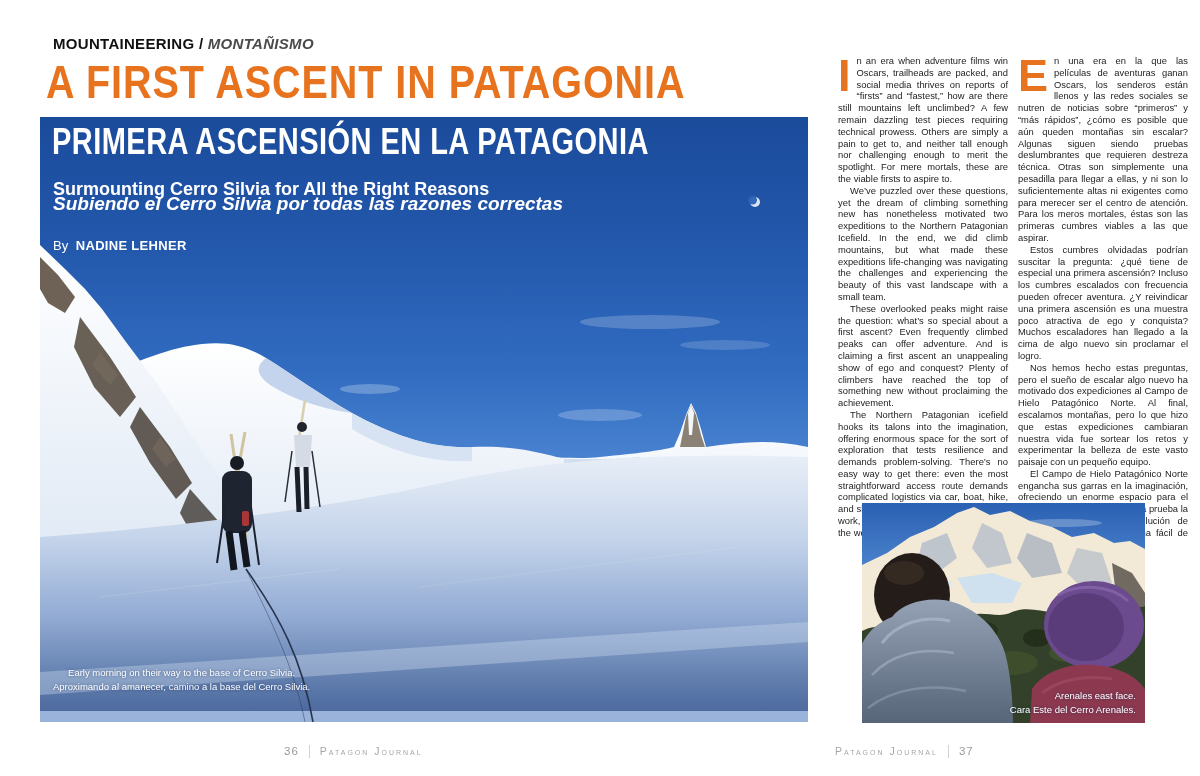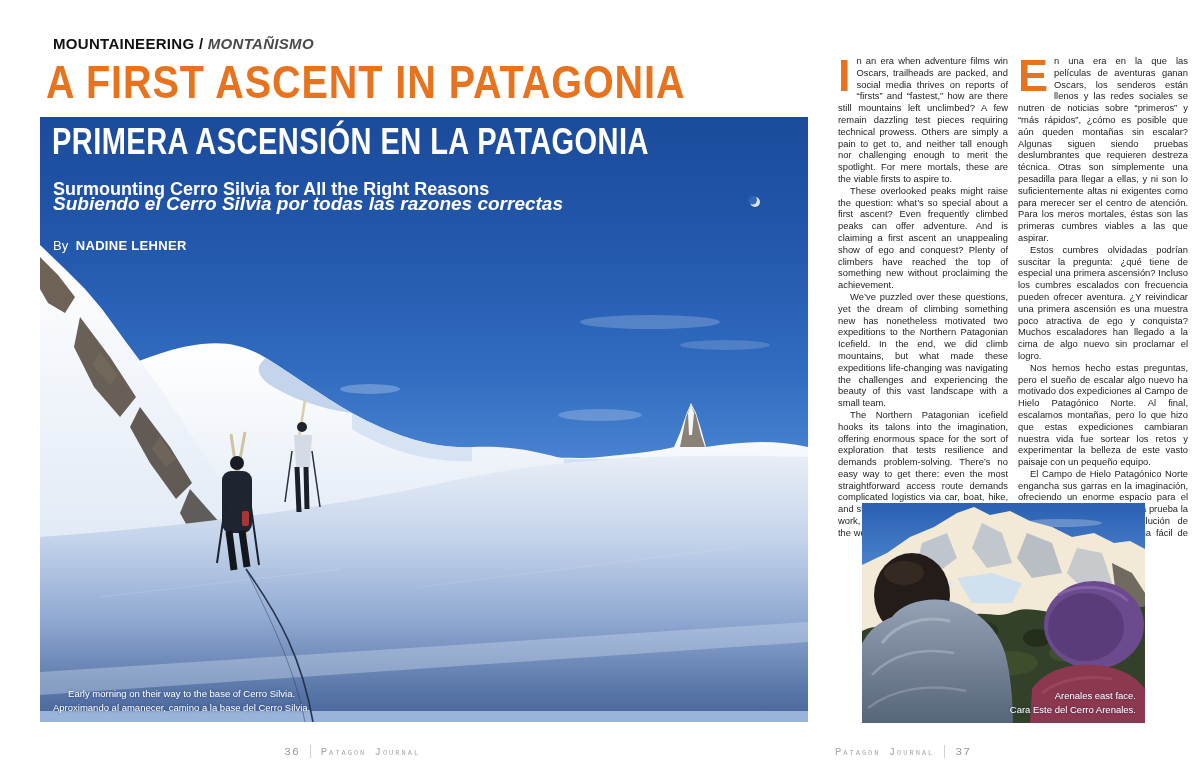--- a/index.html
+++ b/index.html
@@ -13,37 +13,37 @@
 
   
   .hero{position:absolute;left:40px;top:117px;width:768px;height:605px;overflow:hidden;text-align:center;}
   .hero svg{position:absolute;left:0;top:0;display:block;}
   .banner-title{position:absolute;left:12px;top:3px;color:#fff;font-size:33px;font-weight:800;letter-spacing:.5px;white-space:nowrap;transform:scale(.88,1.12);transform-origin:left top;}
   .sub-en{position:absolute;left:13px;top:62px;color:#fff;font-size:18px;font-weight:bold;white-space:nowrap;}
   .sub-es{position:absolute;left:13px;top:76px;color:#fff;font-size:19px;font-weight:bold;font-style:italic;white-space:nowrap;}
   .byline{position:absolute;left:13px;top:121px;color:#fff;font-size:13px;white-space:nowrap;}
   .byline .name{font-weight:bold;margin-left:4px;letter-spacing:.3px;}
   .caption{color:#fff;font-size:9.5px;line-height:1.4;text-shadow:0 0 3px rgba(0,30,80,.55);}
-  .caption-left{position:absolute;left:13px;bottom:8px;}
+  .caption-left{position:absolute;left:13px;bottom:29px;}
 
   
   .col{position:absolute;top:55px;width:170px;color:#1c1c1c;}
   .col p{margin:0;font-size:9.4px;line-height:11.8px;text-align:justify;hyphens:auto;-webkit-hyphens:auto;}
   .col p + p{text-indent:12px;}
   .col-en{left:838px;}
   .col-es{left:1018px;}
   .dropcap{float:left;color:#E8731F;font-weight:bold;font-size:45px;line-height:38px;height:44px;margin:2px 6px 0 0;}
 
   
   .photo-right{position:absolute;left:862px;top:503px;width:283px;height:220px;overflow:hidden;}
   .photo-right svg{position:absolute;left:0;top:0;display:block;}
   .caption-right{position:absolute;right:9px;bottom:7px;text-align:right;margin-top:36px;}
 
   
-  .footer{position:absolute;top:745px;display:flex;align-items:flex-end;color:#A3A7AB;font-size:10.5px;letter-spacing:1.6px;font-family:Liberation Mono, monospace;}
+  .footer{position:absolute;top:745px;display:flex;align-items:flex-start;color:#A3A7AB;font-size:10.5px;letter-spacing:1.6px;}
   .footer .pgnum{font-size:11.5px;letter-spacing:1px;color:#979B9F;}
   .footer .rule{width:1px;height:13px;background:#cfd2d4;margin:0 10px;}
   .footer .jname{font-variant:small-caps;letter-spacing:2px;}
   .footer-left{left:284px;}
   .footer-right{left:835px;}
 </style>
 </head>
 <body>
 
 <div class="page">
@@ -141,22 +141,22 @@
       <span class="name">NADINE LEHNER</span>
     </div>
     <div class="caption caption-left">
       <div>Early morning on their way to the base of Cerro Silvia.</div>
       <div>Aproximando al amanecer, camino a la base del Cerro Silvia.</div>
     </div>
   </div>
 
   <div class="col col-en" lang="en">
     <p><span class="dropcap">I</span><span>n an era when adventure films win Oscars, trailheads are packed, and social media thrives on reports of “firsts” and “fastest,” how are there still mountains left unclimbed? A few remain dazzling test pieces requiring technical prowess. Others are simply a pain to get to, and neither tall enough nor challenging enough to merit the spotlight. For mere mortals, these are the viable firsts to aspire to.</span></p>
+    <p>We’ve puzzled over these questions, yet the dream of climbing something new has nonetheless motivated two expeditions to the Northern Patagonian Icefield. In the end, we did climb mountains, but what made these expeditions life-changing was navigating the challenges and experiencing the beauty of this vast landscape with a small team.</p>
     <p>These overlooked peaks might raise the question: what’s so special about a first ascent? Even frequently climbed peaks can offer adventure. And is claiming a first ascent an unappealing show of ego and conquest? Plenty of climbers have reached the top of something new without proclaiming the achievement.</p>
-    <p>We’ve puzzled over these questions, yet the dream of climbing something new has nonetheless motivated two expeditions to the Northern Patagonian Icefield. In the end, we did climb mountains, but what made these expeditions life-changing was navigating the challenges and experiencing the beauty of this vast landscape with a small team.</p>
     <p>The Northern Patagonian icefield hooks its talons into the imagination, offering enormous space for the sort of exploration that tests resilience and demands problem-solving. There’s no easy way to get there: even the most straightforward access route demands complicated logistics via car, boat, hike, and ski and at least several days of hard work, ideally in non-terrible weather. And the weather IS often</p>
   </div>
 
   <div class="col col-es" lang="es">
     <p><span class="dropcap">E</span><span>n una era en la que las películas de aventuras ganan Oscars, los senderos están llenos y las redes sociales se nutren de noticias sobre “primeros” y “más rápidos”, ¿cómo es posible que aún queden montañas sin escalar? Algunas siguen siendo pruebas deslumbrantes que requieren destreza técnica. Otras son simplemente una pesadilla para llegar a ellas, y ni son lo suficientemente altas ni exigentes como para merecer ser el centro de atención. Para los meros mortales, éstas son las primeras cumbres viables a las que aspirar.</span></p>
     <p>Estos cumbres olvidadas podrían suscitar la pregunta: ¿qué tiene de especial una primera ascensión? Incluso los cumbres escalados con frecuencia pueden ofrecer aventura. ¿Y reivindicar una primera ascensión es una muestra poco atractiva de ego y conquista? Muchos escaladores han llegado a la cima de algo nuevo sin proclamar el logro.</p>
     <p>Nos hemos hecho estas preguntas, pero el sueño de escalar algo nuevo ha motivado dos expediciones al Campo de Hielo Patagónico Norte. Al final, escalamos montañas, pero lo que hizo que estas expediciones cambiaran nuestra vida fue sortear los retos y experimentar la belleza de este vasto paisaje con un pequeño equipo.</p>
     <p>El Campo de Hielo Patagónico Norte engancha sus garras en la imaginación, ofreciendo un enorme espacio para el tipo de exploración que pone a prueba la resistencia y exige la resolución de problemas. No hay una forma fácil de llegar: incluso</p>
   </div>
 

